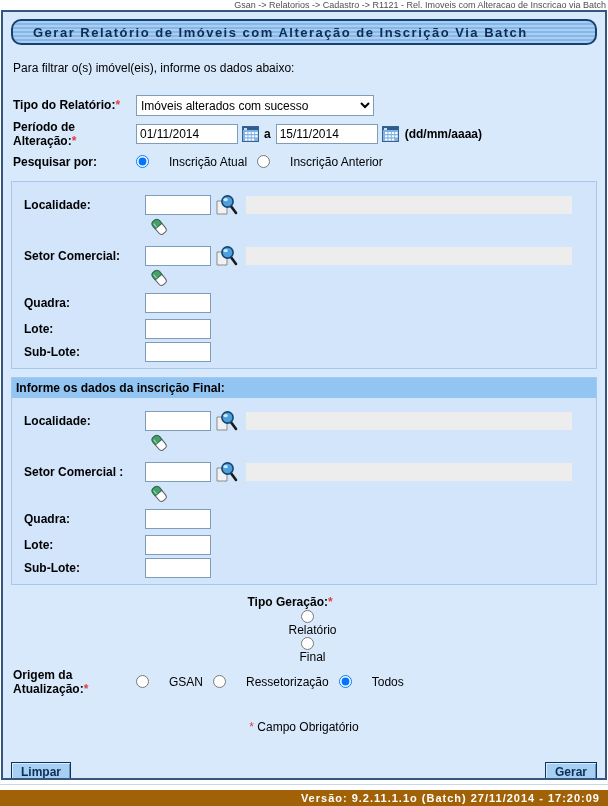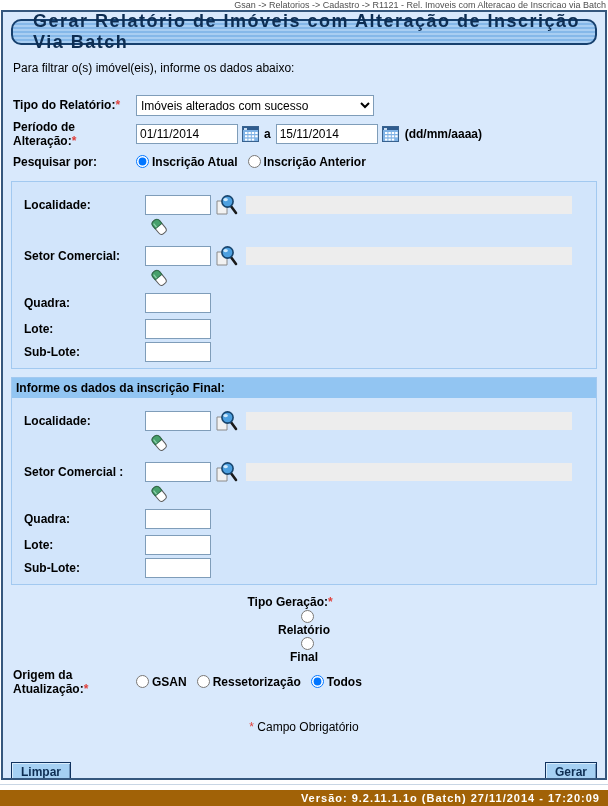--- a/index.html
+++ b/index.html
@@ -32,21 +32,21 @@
   .titlebar {
     margin: 7px 8px 0 8px;
     height: 26px;
     border: 2px solid #16406e;
     border-radius: 10px;
     background: repeating-linear-gradient(180deg,#a9cef2 0px,#a9cef2 2px,#85b8e9 2px,#85b8e9 4px);
     display: flex;
     align-items: center;
     padding-left: 20px;
     font-weight: bold;
-    font-size: 18px;
+    font-size: 13px;
     letter-spacing: 1.5px;
     color: #0d2d52;
   }
   .intro { margin: 16px 0 0 10px; font-size: 12px; }
   .row { display: flex; align-items: center; padding-left: 10px; }
   .label { width: 123px; flex-shrink: 0; font-weight: bold; line-height: 1.2; }
   .req { color: #e0413c; }
   select.report-select {
     width: 238px; height: 21px;
     font-size: 12px;
@@ -60,21 +60,21 @@
     font-size: 12px;
     font-family: "Liberation Sans", sans-serif;
     padding: 1px 3px;
     background: #fff;
   }
   .date-input { width: 102px; }
   .sep { font-weight: bold; margin: 0 5px; }
   .hint { font-weight: bold; margin-left: 6px; }
   .icon-btn { display: inline-flex; align-items: center; cursor: pointer; }
   .cal-btn { margin-left: 4px; }
-  .radio-lab { font-weight: bold; margin-right: 10px; }
+  .radio-lab { font-weight: normal; margin-right: 10px; margin-left: 17px; }
   input[type="radio"] { margin: 0 3px 0 0; vertical-align: -2px; }
   .section {
     margin: 12px 8px 0 8px;
     border: 1px solid #a2c9f0;
     background: #d2e5fb;
   }
   .section-hdr {
     background: #92c5f2;
     font-weight: bold;
     padding: 3px 4px 3px 4px;

